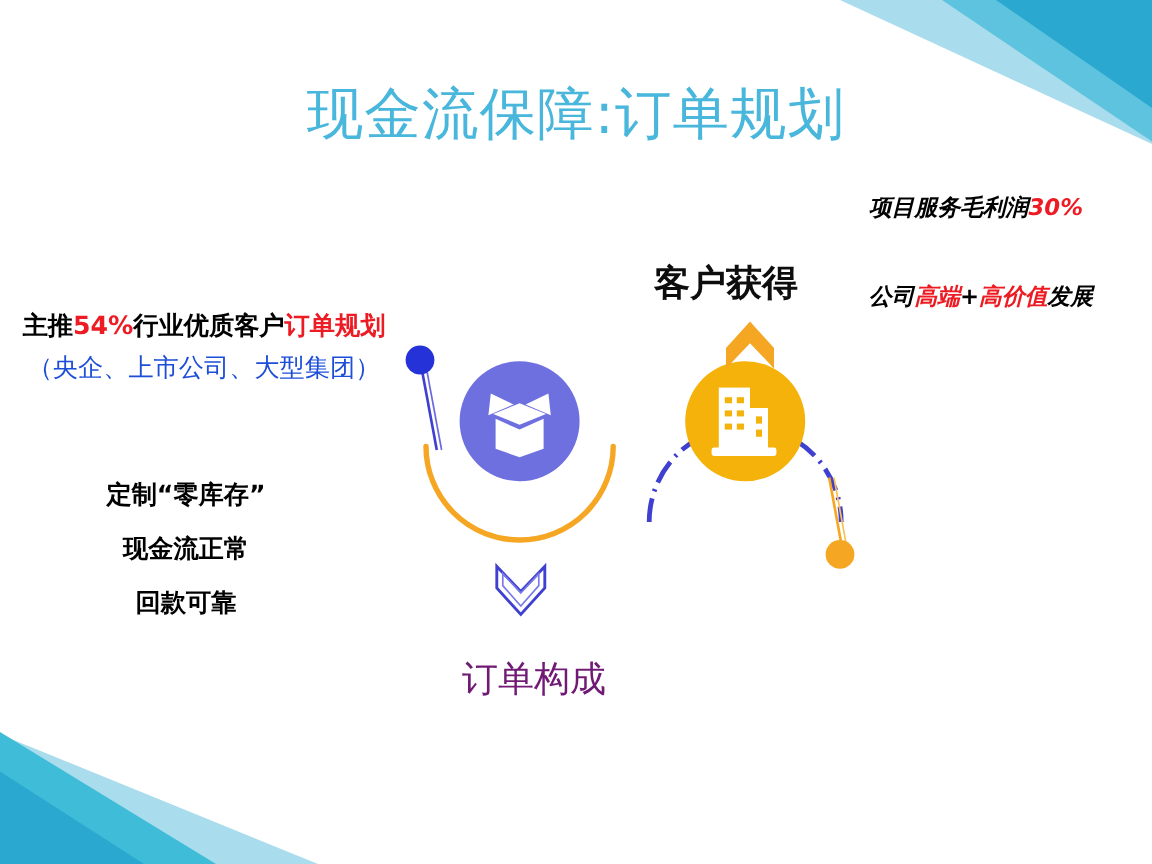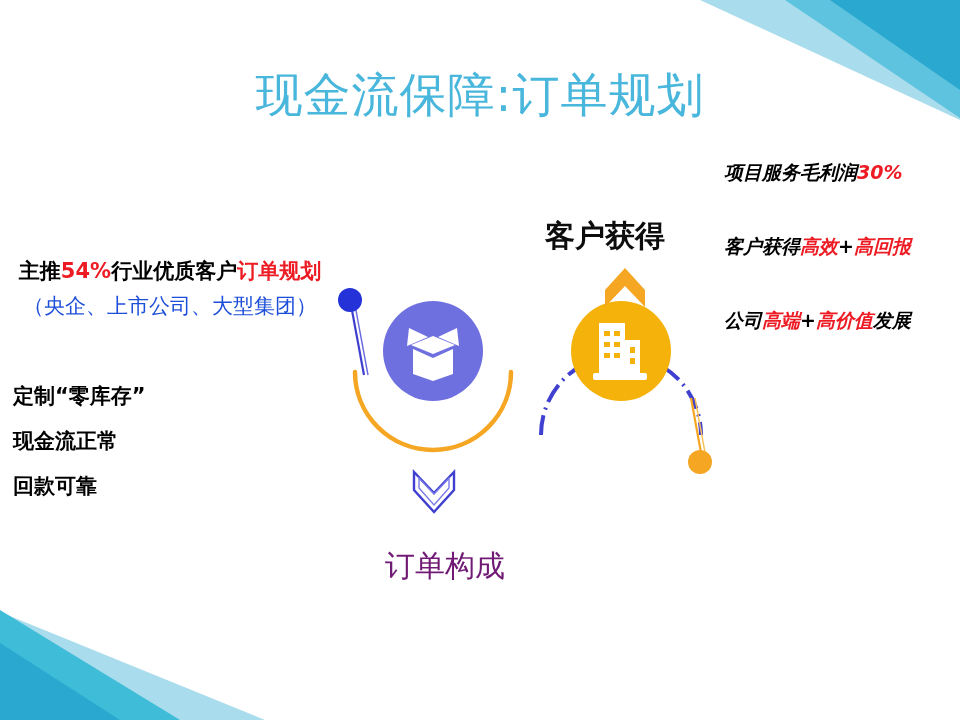--- a/index.html
+++ b/index.html
@@ -59,23 +59,23 @@
     font-size: 21px;
     font-weight: 400;
     color: #1d4ed8;
     white-space: nowrap;
     margin-top: 9px;
     line-height: 1.25;
   }
   .left-sub {
     position: absolute;
     left: 0px;
-    top: 382px;
+    top: 398px;
     width: 310px;
-    padding-left: 13px;
+    text-align: center;
   }
   .left-sub div {
     font-size: 21px;
     font-weight: 700;
     color: #000000;
     margin-bottom: 17px;
     white-space: nowrap;
   }
 
   
@@ -157,23 +157,20 @@
 
   <div class="left-sub">
     <div>定制“零库存”</div>
     <div>现金流正常</div>
     <div>回款可靠</div>
   </div>
 
   <div class="right-block">
     <div class="r-line">
       <span>项目服务毛利润</span><span class="red">30%</span>
-    </div>
-    <div class="r-line">
-      <span>客户获得</span><span class="red">高效</span><span>+</span><span class="red">高回报</span>
     </div>
     <div class="r-line">
       <span>公司</span><span class="red">高端</span><span>+</span><span class="red">高价值</span><span>发展</span>
     </div>
   </div>
 
   <div class="label-top">客户获得</div>
   <div class="label-bottom">订单构成</div>
 
   <svg class="diagram" viewBox="0 0 400 300">

